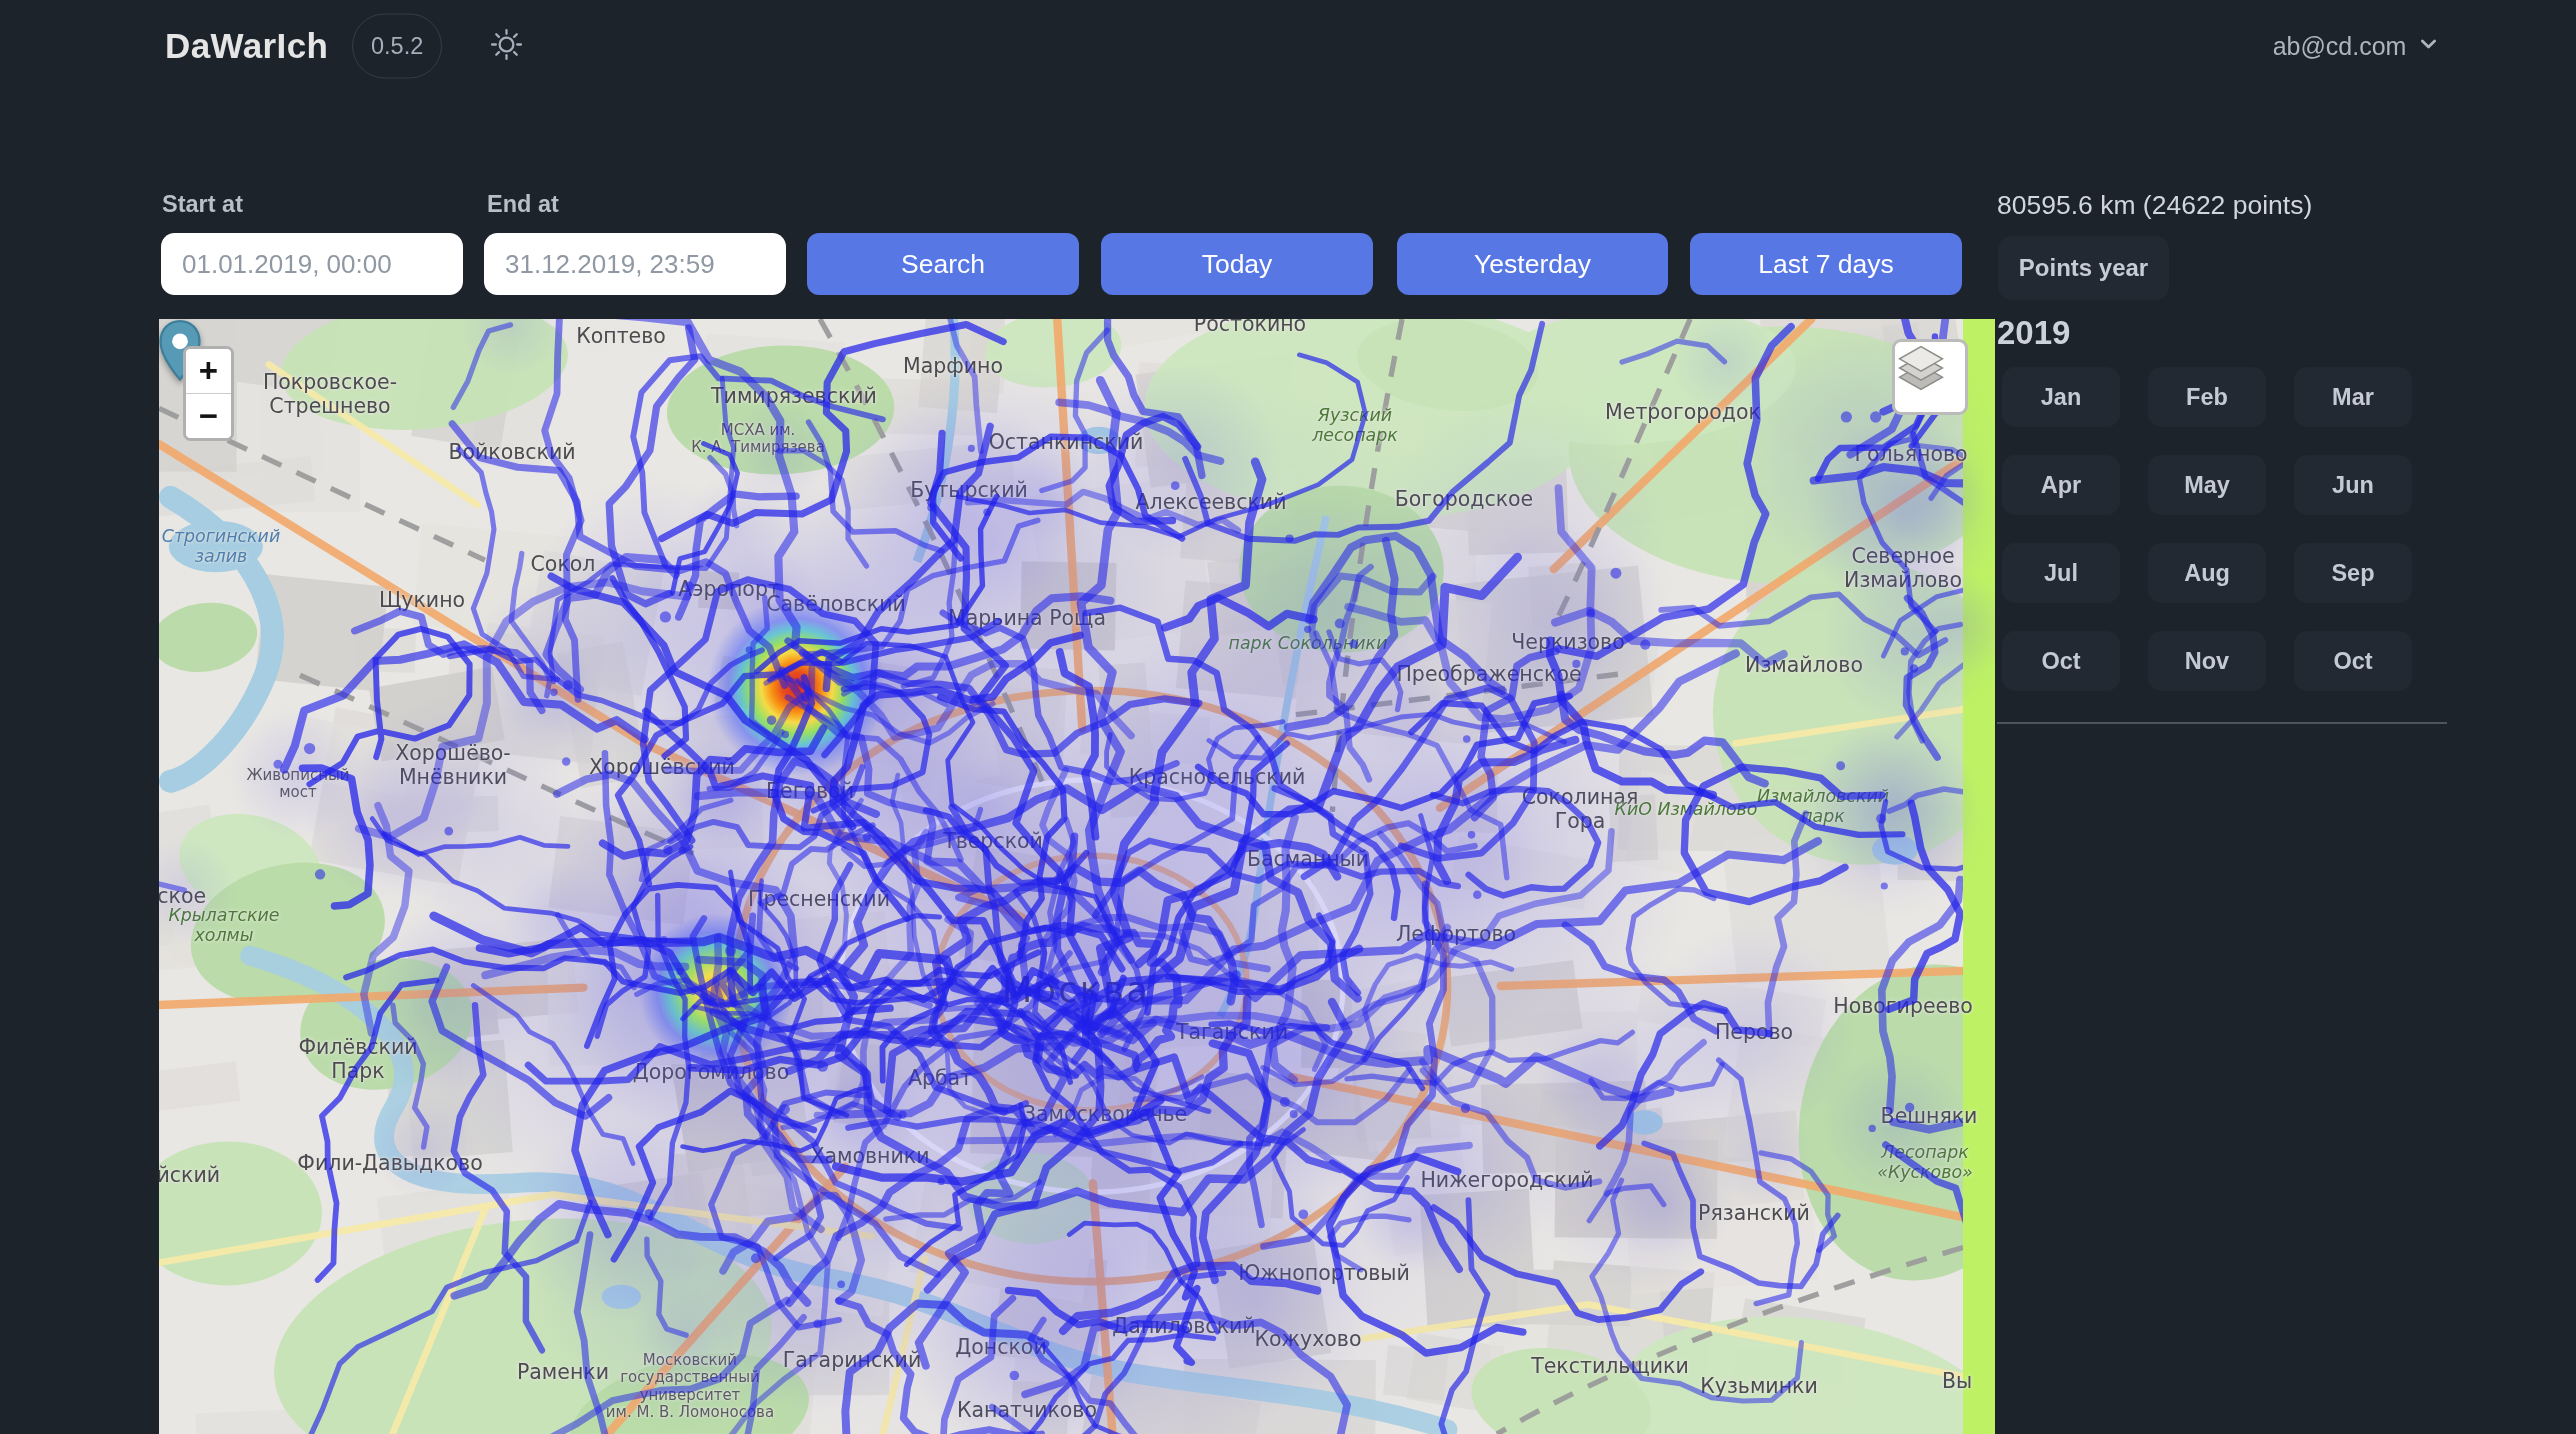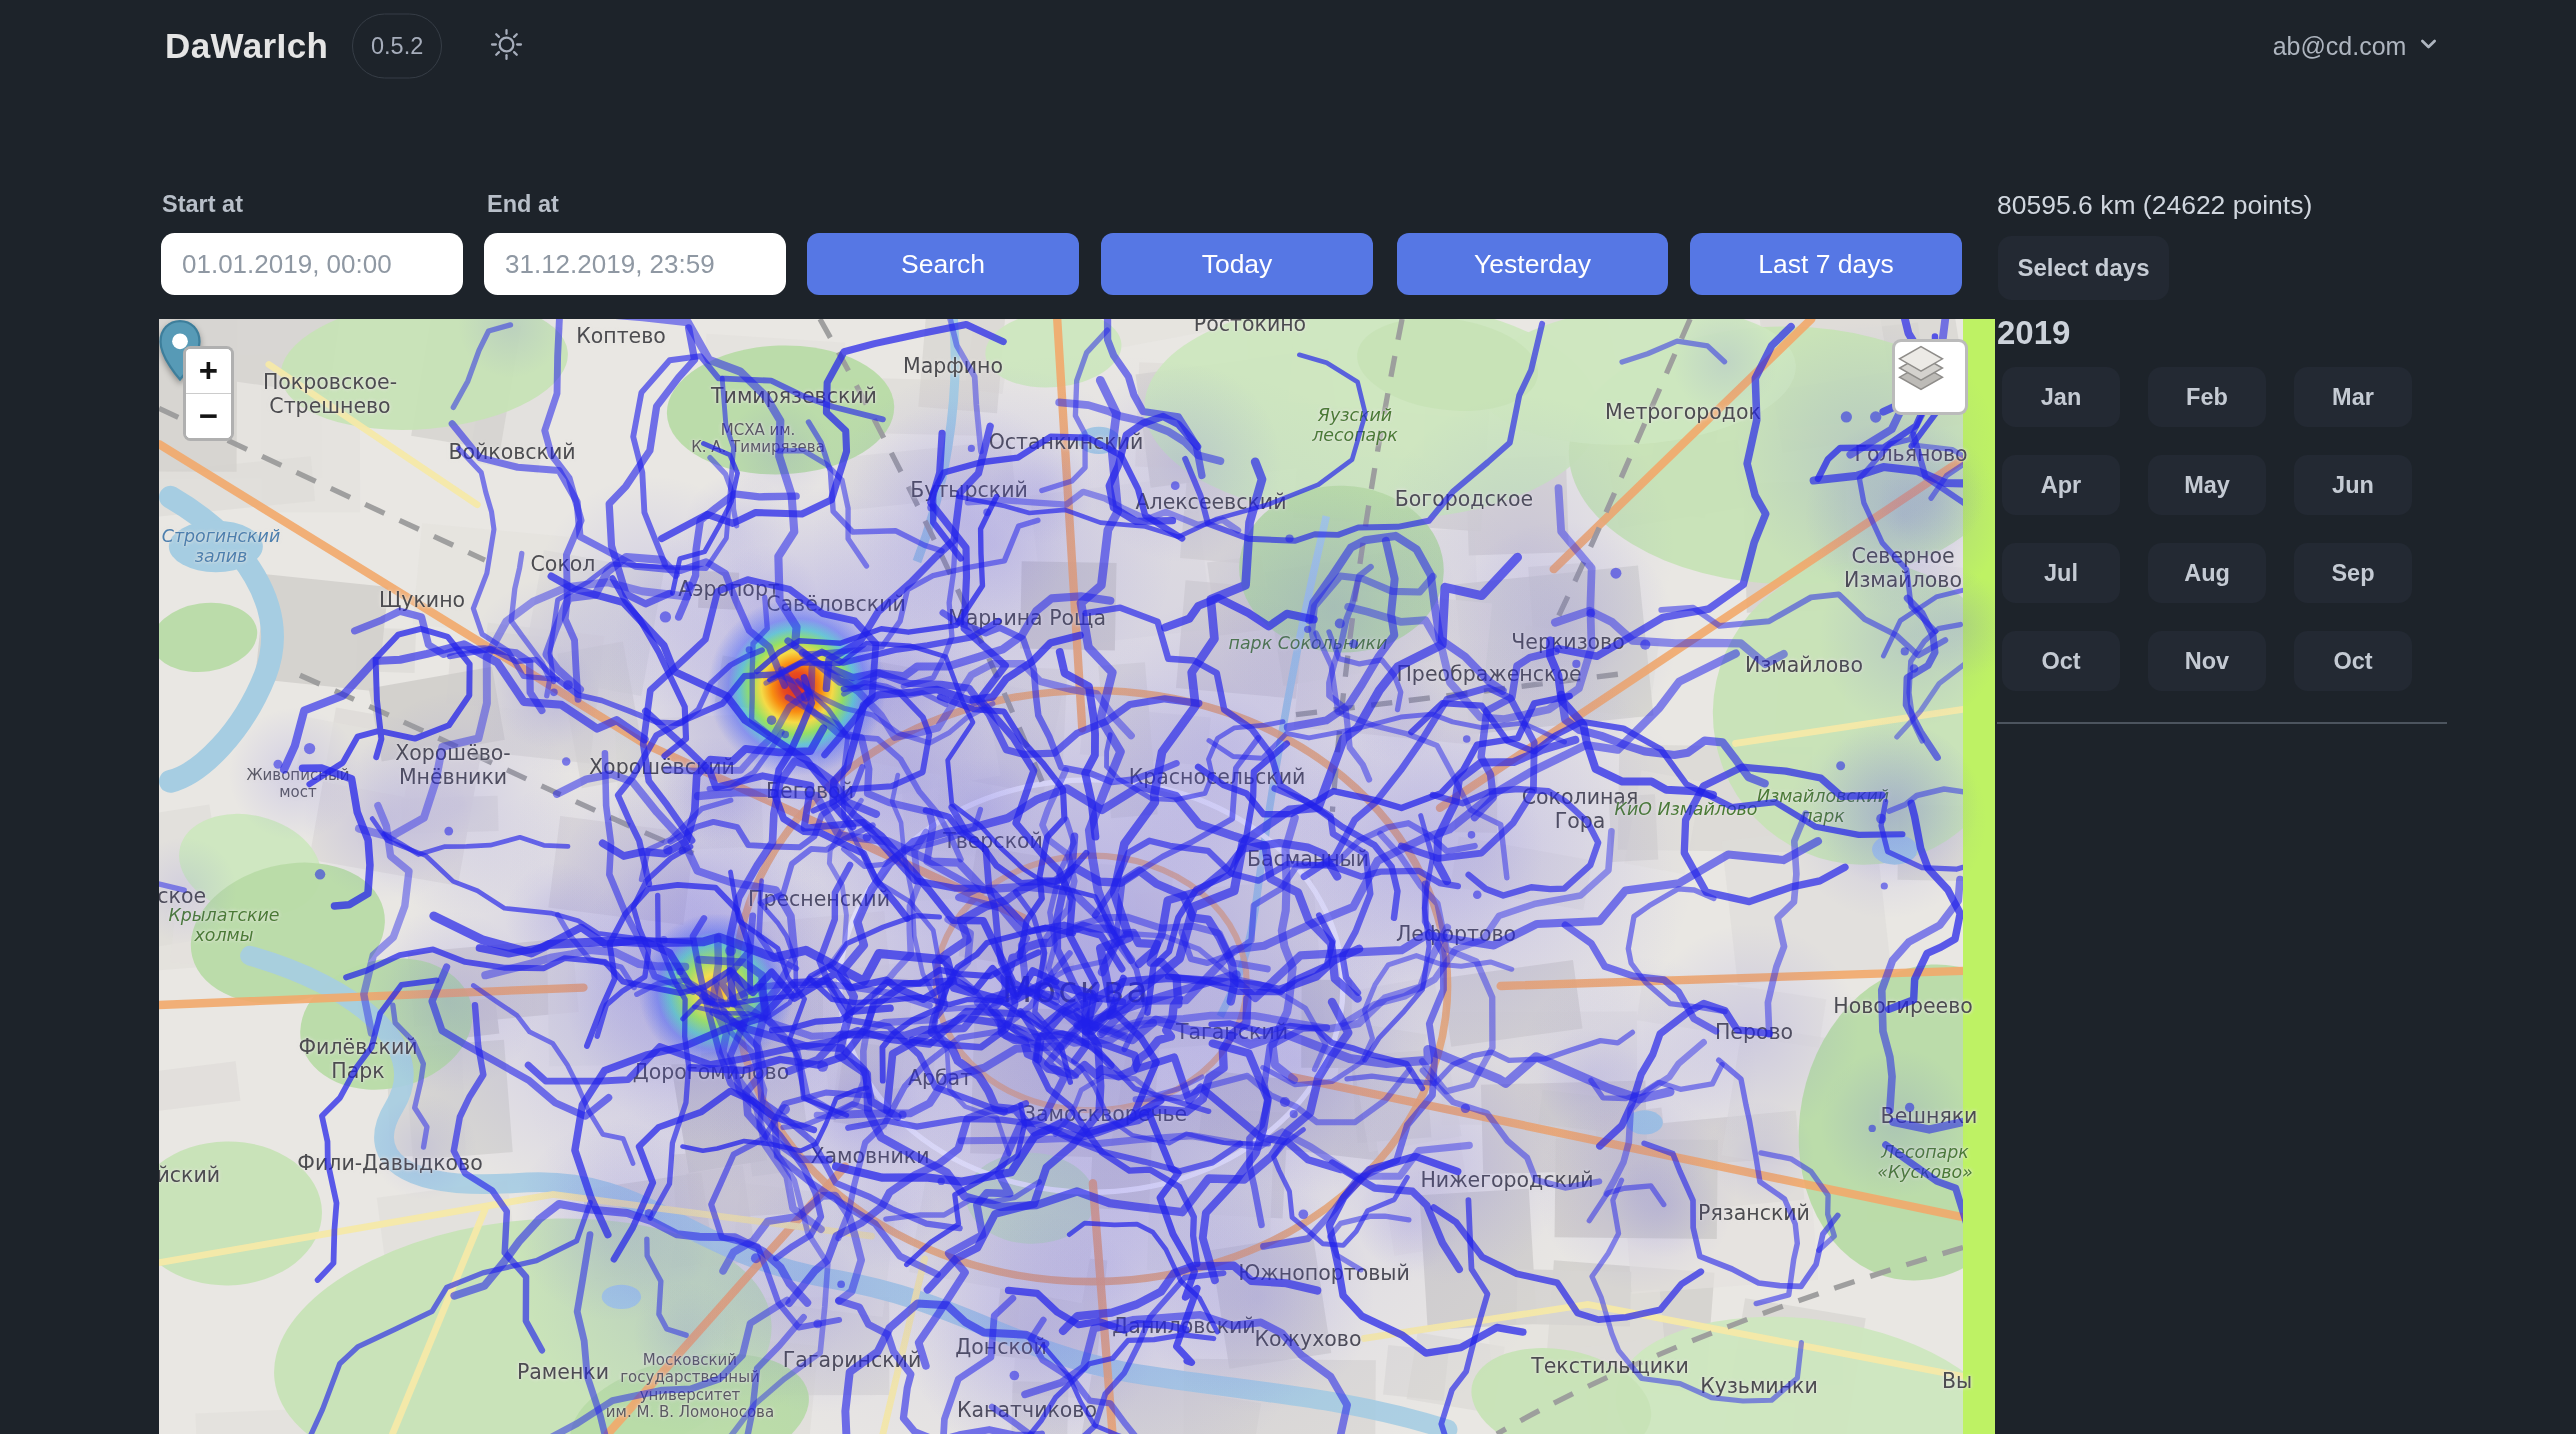--- a/index.html
+++ b/index.html
@@ -96,21 +96,21 @@
   <input class="date-input" style="left: 161px; top: 233px;" type="text" value="01.01.2019, 00:00">
   <input class="date-input" style="left: 484px; top: 233px;" type="text" value="31.12.2019, 23:59">
   <button class="btn-primary" style="left:807px;top:233px;">Search</button>
   <button class="btn-primary" style="left:1101px;top:233px;">Today</button>
   <button class="btn-primary" style="left:1397px;top:233px;width:271px;">Yesterday</button>
   <button class="btn-primary" style="left:1690px;top:233px;">Last 7 days</button>
 </section>
 
 <aside>
   <div class="stats-line">80595.6 km (24622 points)</div>
-  <button class="select-year-btn">Select days</button>
+  <button class="select-year-btn">Points year</button>
   <div class="year-heading">2019</div>
   <div class="months-grid" id="months-grid">
       <button class="month-btn">Jan</button>
       <button class="month-btn">Feb</button>
       <button class="month-btn">Mar</button>
       <button class="month-btn">Apr</button>
       <button class="month-btn">May</button>
       <button class="month-btn">Jun</button>
       <button class="month-btn">Jul</button>
       <button class="month-btn">Aug</button>

